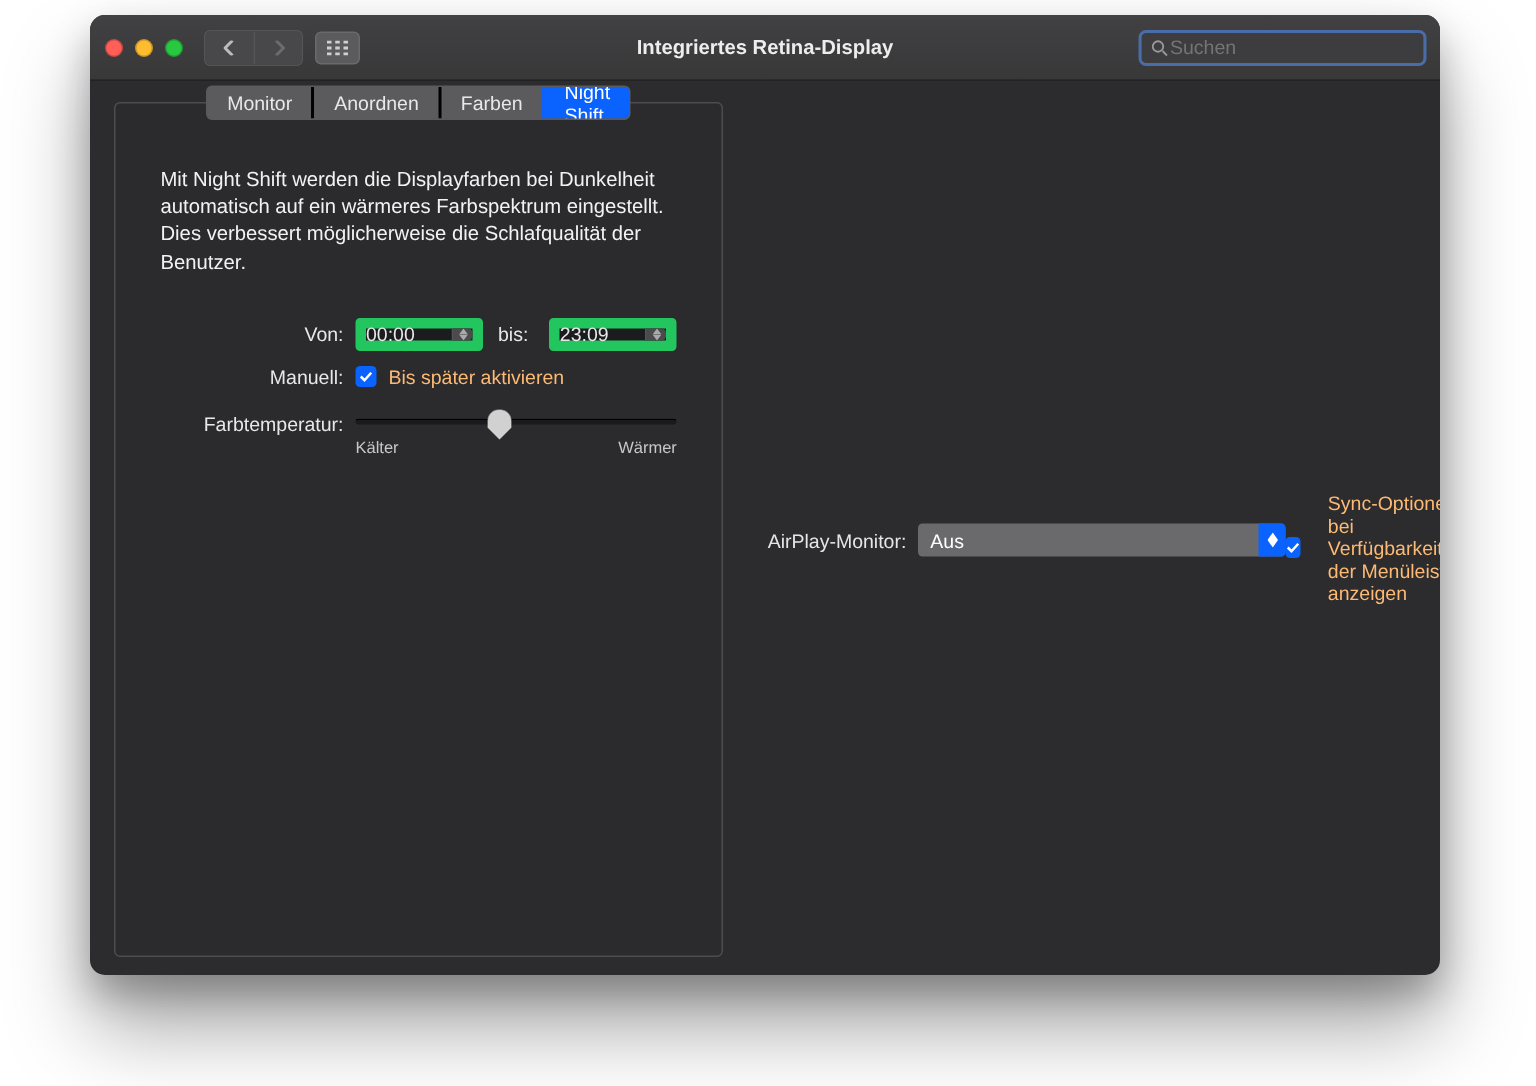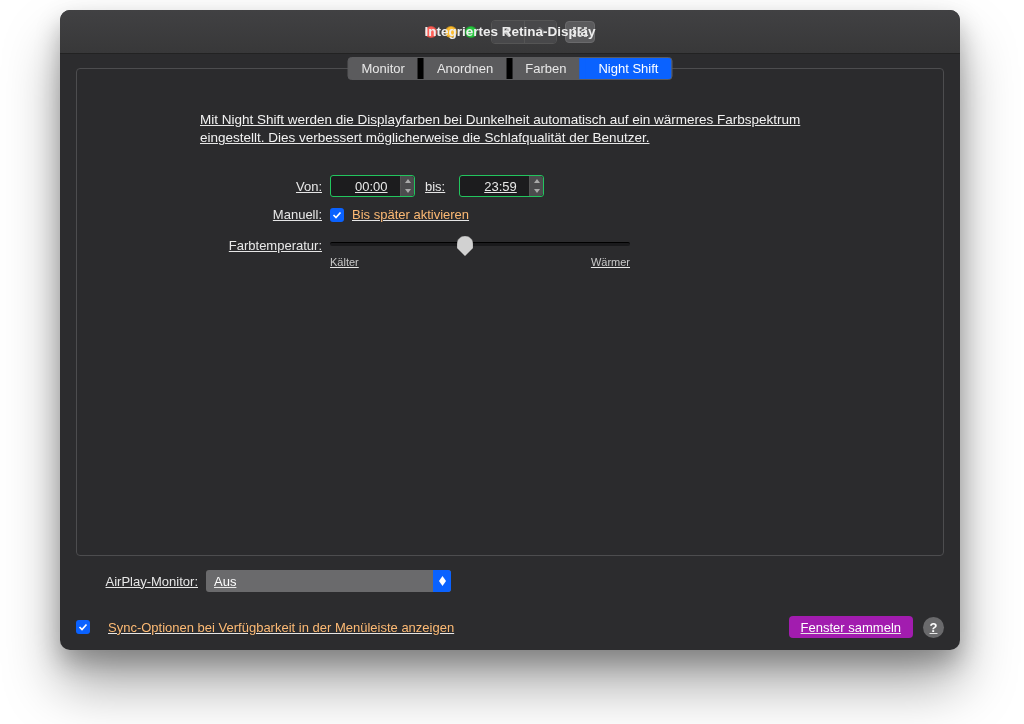--- a/index.html
+++ b/index.html
@@ -1,59 +1,59 @@
 <!DOCTYPE html>
 <html><head>
 <meta charset="utf-8">
 <style>
   * { box-sizing: border-box; margin: 0; padding: 0; }
   html, body { width: 1024px; height: 724px; background: #fff; font-family: -apple-system, "Helvetica Neue", Helvetica, Arial, sans-serif; font-size: 13px; color: #e6e6e6; }
   .screen { position: relative; width: 1024px; height: 724px; background: #fff; }
   .window { position: absolute; left: 60px; top: 10px; width: 900px; height: 640px; background: #2c2c2e; border-radius: 10px; box-shadow: 0 35px 55px rgba(0,0,0,0.35), 0 12px 25px rgba(0,0,0,0.25); overflow: hidden; }
 
   
-  .titlebar { height: 44px; background: linear-gradient(#414143, #383839); border-bottom: 1px solid #222; display: flex; align-items: center; padding: 0 10px; position: relative; justify-content: center; }
+  .titlebar { height: 44px; background: linear-gradient(#414143, #383839); border-bottom: 1px solid #222; display: flex; align-items: center; padding: 0 10px; position: relative; }
   .traffic { display: flex; gap: 8px; margin-right: 14px; }
   .dot { width: 12px; height: 12px; border-radius: 50%; border: 0.5px solid rgba(0,0,0,0.2); }
   .dot.red   { background: #ff5f57; }
   .dot.yel   { background: #febc2e; }
   .dot.grn   { background: #28c840; }
   .nav-seg { display: flex; border-radius: 4px; overflow: hidden; border: 1px solid #555; }
   .nav-btn { width: 32px; height: 22px; display: flex; align-items: center; justify-content: center; background: #48484a; color: #9a9a9c; }
   .nav-btn + .nav-btn { border-left: 1px solid #555; }
   .grid-btn { width: 30px; height: 22px; margin-left: 8px; display: flex; align-items: center; justify-content: center; background: #5b5b5d; border: 1px solid #6a6a6c; border-radius: 4px; color: #d0d0d0; }
   .title { position: absolute; left: 0; right: 0; top: 0; bottom: 0; display: flex; align-items: center; justify-content: center; font-weight: 600; font-size: 13.5px; color: #ededed; pointer-events: none; }
   .search-wrap { margin-left: auto; display: flex; align-items: center; background: #3d3d3f; border: 1px solid #555; border-radius: 4px; height: 22px; padding: 0 6px; width: 190px; outline: 2.5px solid #4a6da7; outline-offset: -1px; }
   .search-wrap .icon { width: 14px; display: flex; justify-content: center; color: #9a9a9c; }
   .search-input { background: none; border: none; outline: none; color: #aaa; font-size: 13px; width: 100%; }
 
   
-  .body { padding: 14px 16px 12px 16px; height: calc(100% - 44px); display: flex; flex-direction: column; text-decoration: underline; }
+  .body { padding: 14px 16px 12px 16px; height: calc(100% - 44px); display: flex; flex-direction: row; }
   .panel { flex: 1; position: relative; background: #2b2b2d; border: 1px solid #4d4d4f; border-radius: 4px; padding: 42px 30px 24px 30px; }
 
   
   .tabs { position: absolute; top: -12px; left: 50%; transform: translateX(-50%); display: flex; border-radius: 4px; overflow: hidden; border: 1px solid #5b5b5d; background: #5b5b5d; }
   .tab { height: 21px; padding: 0 13px; display: flex; align-items: center; background: #5b5b5d; color: #e8e8e8; font-size: 13px; cursor: default; }
-  .tab + .tab { border-left: 6px solid #000000; }
+  .tab + .tab { border-left: 2px solid #000000; }
   .tab.active { background: #0a62ff; color: #fff; border-left-color: #0a62ff; }
 
   .desc { margin: 0 auto 28px auto; max-width: 620px; line-height: 1.35; color: #f2f2f2; font-size: 13.5px; }
 
   .form { max-width: 620px; margin: 0 auto; }
   .row { display: flex; align-items: center; margin-bottom: 10px; }
   .lbl { width: 130px; text-align: right; padding-right: 8px; color: #e8e8e8; flex-shrink: 0; }
 
   
   .select { position: relative; flex: 1; max-width: 275px; height: 22px; background: #6a6a6c; border-radius: 3px; display: flex; align-items: center; padding-left: 8px; color: #fff; font-size: 13px; }
   .select .arrows { position: absolute; right: 0; top: 0; width: 18px; height: 100%; border-top-right-radius: 3px; border-bottom-right-radius: 3px; background: #0a62ff; display: flex; flex-direction: column; align-items: center; justify-content: center; }
   .select .arrows svg { width: 7px; height: 5px; }
 
   
   .time-row { display: flex; align-items: center; gap: 10px; }
-  .time-field { position: relative; width: 85px; height: 22px; background: #1c1c1e; border: 1px solid #22c55e; border-radius: 3px; display: flex; align-items: center; padding-left: 24px; color: #e8e8e8; }
+  .time-field { position: relative; width: 85px; height: 22px; background: #1c1c1e; border: 7px solid #22c55e; border-radius: 3px; display: flex; align-items: center; padding-left: 0; color: #e8e8e8; }
   .stepper { position: absolute; right: 0; top: 0; width: 14px; height: 100%; display: flex; flex-direction: column; background: #4b4b4d; border-left: 1px solid #555; border-top-right-radius: 3px; border-bottom-right-radius: 3px; }
   .stepper span { flex: 1; display: flex; align-items: center; justify-content: center; }
   .stepper span svg { width: 6px; height: 4px; fill: #aaa; }
   .mid-lbl { color: #e8e8e8; padding-right: 4px; }
 
   
   .chk { width: 14px; height: 14px; border-radius: 3px; background: #0a62ff; display: flex; align-items: center; justify-content: center; margin-right: 8px; }
   .chk svg { width: 10px; height: 10px; }
   .chk-label { color: #fdba74; }
 
@@ -106,20 +106,29 @@
             <rect x="0" y="4" width="3" height="2"></rect>
               <rect x="5.5" y="4" width="3" height="2"></rect>
               <rect x="11" y="4" width="3" height="2"></rect>
             <rect x="0" y="8" width="3" height="2"></rect>
               <rect x="5.5" y="8" width="3" height="2"></rect>
               <rect x="11" y="8" width="3" height="2"></rect>
           </g>
         </svg>
       </div>
       <div class="title">Integriertes Retina-Display</div>
+      <div class="search-wrap">
+        <div class="icon">
+          <svg width="12" height="12" viewBox="0 0 12 12">
+              <circle cx="5" cy="5" r="3.5" fill="none" stroke="#9a9a9c" stroke-width="1.2"></circle>
+              <line x1="8" y1="8" x2="11" y2="11" stroke="#9a9a9c" stroke-width="1.2"></line>
+            </svg>
+        </div>
+        <input class="search-input" placeholder="Suchen" style="">
+      </div>
     </div>
 
     <div class="body">
       <div class="panel">
 
         <div class="tabs">
           <div class="tab">Monitor</div>
           <div class="tab">Anordnen</div>
           <div class="tab">Farben</div>
           <div class="tab active">Night Shift</div>
@@ -143,21 +152,21 @@
                     </span>
                   <span>
                       <svg viewBox="0 0 6 4">
                         <path d="M0 0 L3 4 L6 0 Z"></path>
                       </svg>
                     </span>
                 </div>
               </div>
               <div class="mid-lbl">bis:</div>
               <div class="time-field">
-                <span>23:59</span>
+                <span>23:09</span>
                 <div class="stepper">
                   <span>
                       <svg viewBox="0 0 6 4">
                         <path d="M0 4 L3 0 L6 4 Z"></path>
                       </svg>
                     </span>
                   <span>
                       <svg viewBox="0 0 6 4">
                         <path d="M0 0 L3 4 L6 0 Z"></path>
                       </svg>

